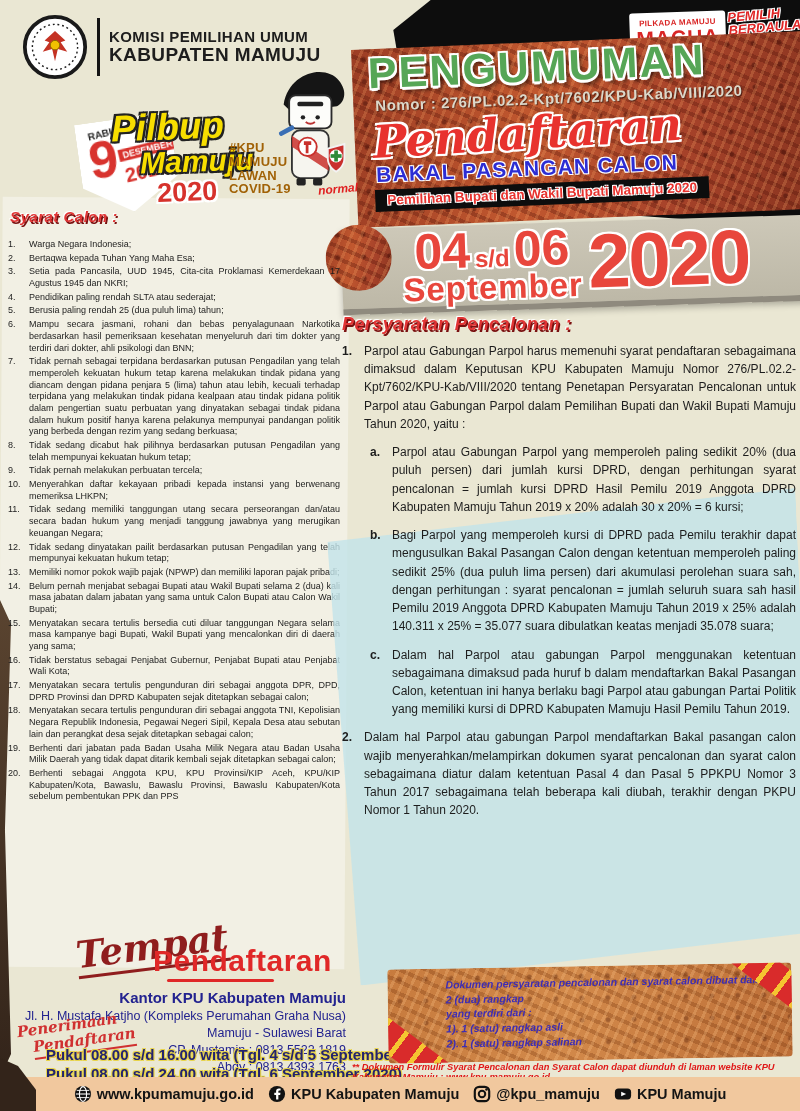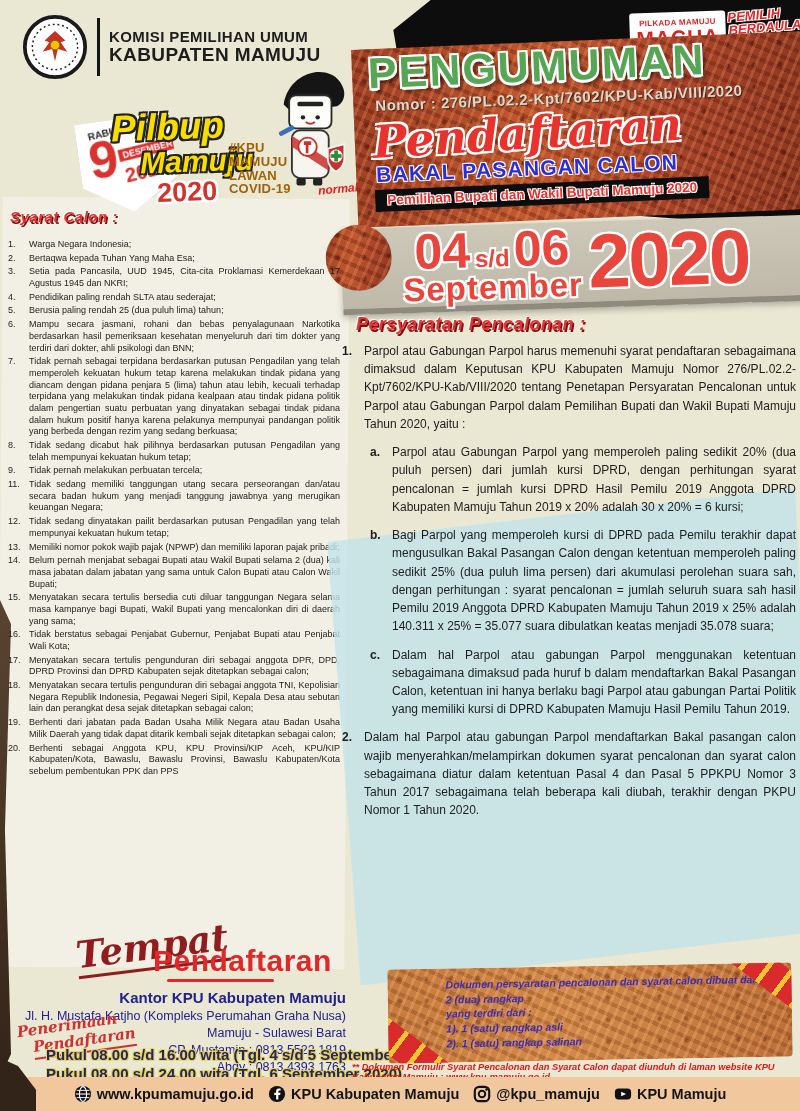--- a/index.html
+++ b/index.html
@@ -83,21 +83,21 @@
   .syarat-heading{position:absolute;left:10px;top:208px;font-size:15px;font-weight:900;
     font-style:italic;color:#e03434;letter-spacing:.5px;
     text-shadow:1.5px 1.5px 0 #7a1010,-1px -1px 0 #fff;}
   .syarat-list{position:absolute;left:8px;top:239px;width:332px;height:692px;overflow:hidden;
     font-size:9px;line-height:1.3;}
   .srow{display:flex;margin-bottom:2px;}
   .snum{flex:0 0 21px;}
   .stxt{flex:1;text-align:justify;}
 
   
-  .persy-heading{position:absolute;left:356px;top:314px;font-size:18px;font-weight:900;
+  .persy-heading{position:absolute;left:342px;top:314px;font-size:18px;font-weight:900;
     font-style:italic;color:#e03434;letter-spacing:.4px;
     text-shadow:1.5px 1.5px 0 #7a1010,-1px -1px 0 #fff;}
   .persy-list{position:absolute;left:342px;top:342px;width:454px;height:628px;overflow:hidden;
     font-size:12px;line-height:1.52;}
   .prow{display:flex;margin-bottom:10px;}
   .prow.lvl1{margin-left:28px;}
   .pnum{flex:0 0 22px;font-weight:600;}
   .ptxt{flex:1;text-align:justify;}
 
   
@@ -307,20 +307,24 @@
       <div class="srow">
         <span class="snum">8.</span>
         <span class="stxt">Tidak sedang dicabut hak pilihnya berdasarkan putusan Pengadilan yang telah mempunyai kekuatan hukum tetap;</span>
       </div>
 
       <div class="srow">
         <span class="snum">9.</span>
         <span class="stxt">Tidak pernah melakukan perbuatan tercela;</span>
       </div>
 
+      <div class="srow">
+        <span class="snum">10.</span>
+        <span class="stxt">Menyerahkan daftar kekayaan pribadi kepada instansi yang berwenang memeriksa LHKPN;</span>
+      </div>
 
       <div class="srow">
         <span class="snum">11.</span>
         <span class="stxt">Tidak sedang memiliki tanggungan utang secara perseorangan dan/atau secara badan hukum yang menjadi tanggung jawabnya yang merugikan keuangan Negara;</span>
       </div>
 
       <div class="srow">
         <span class="snum">12.</span>
         <span class="stxt">Tidak sedang dinyatakan pailit berdasarkan putusan Pengadilan yang telah mempunyai kekuatan hukum tetap;</span>
       </div>

